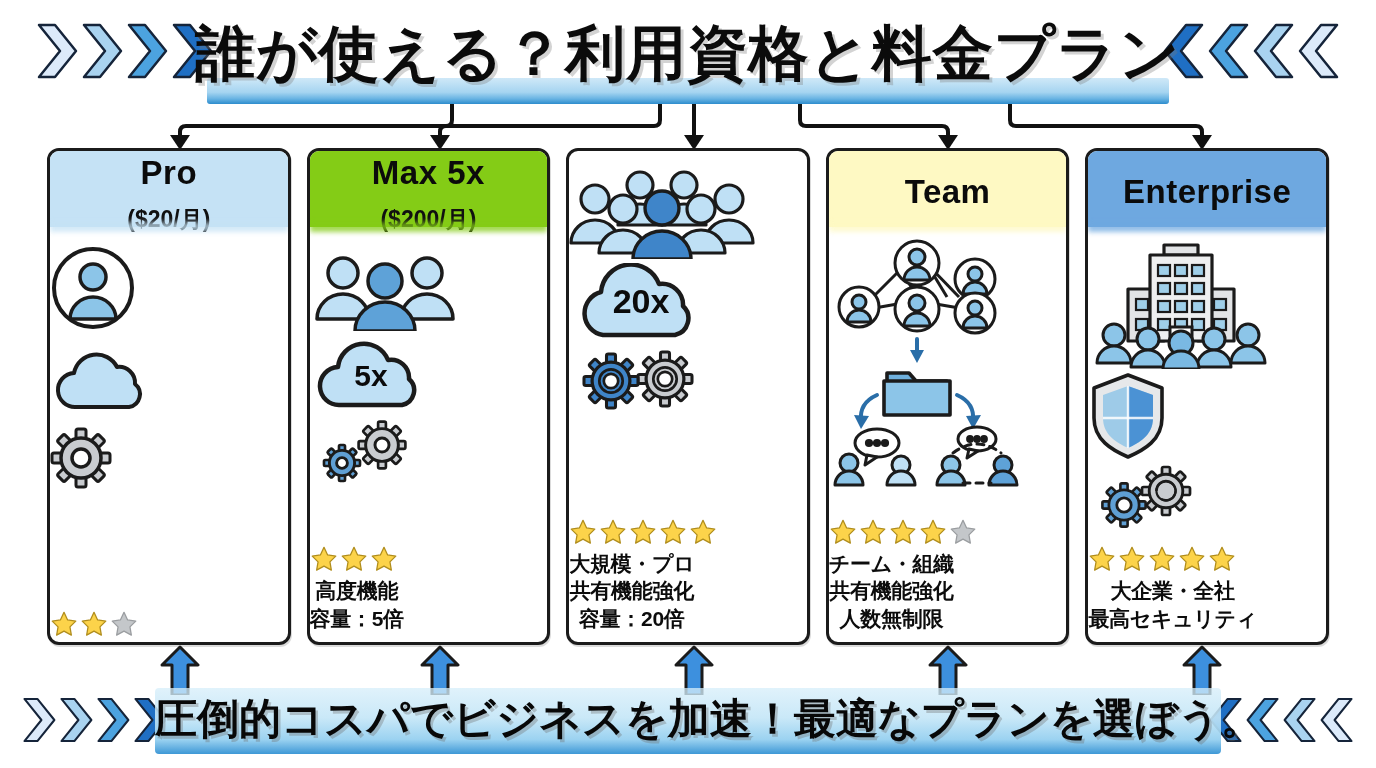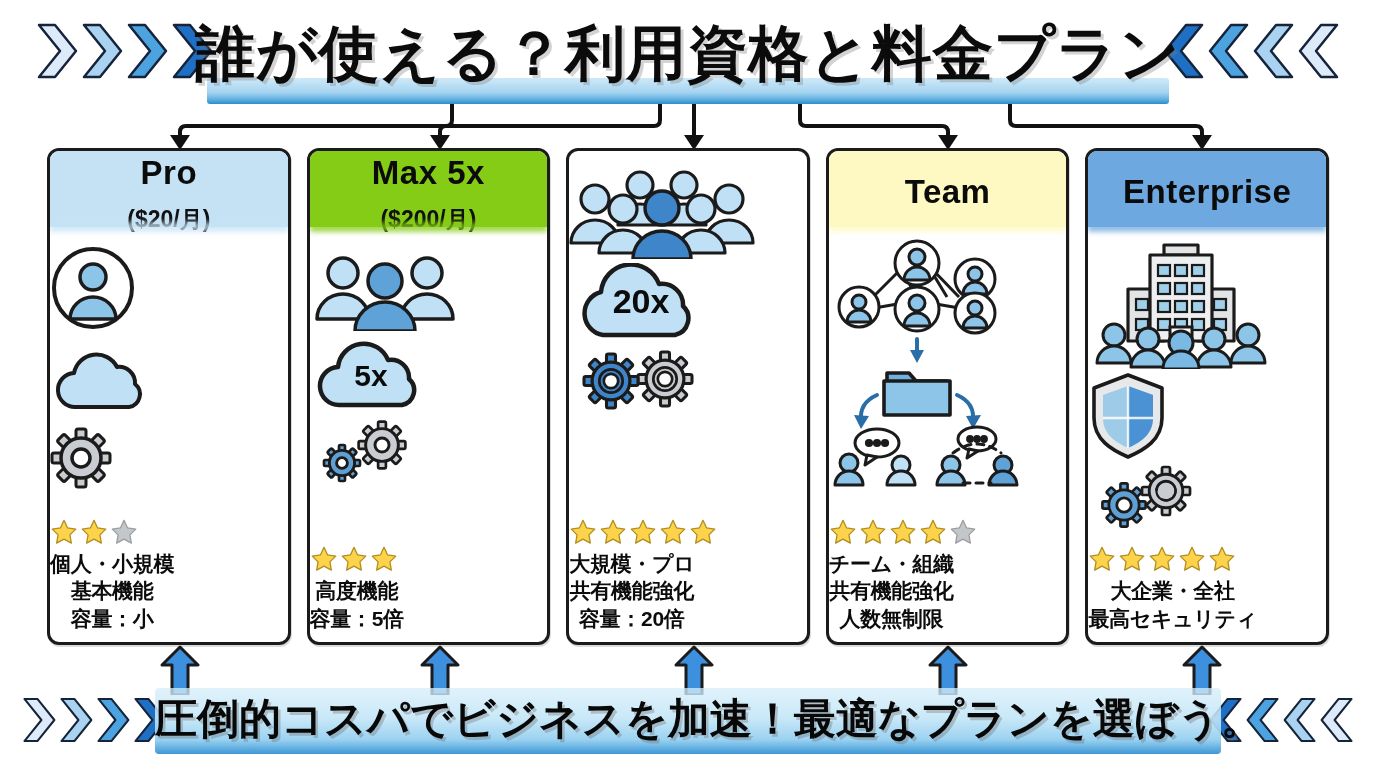--- a/index.html
+++ b/index.html
@@ -328,25 +328,20 @@
               <path d="M12 2l3.1 6.5 7 1-5 5 1.2 7-6.3-3.4L5.7 21.5l1.2-7-5-5 7-1z" fill="#fcd34a" stroke="#b08d1c" stroke-width="1.1" stroke-linejoin="round"></path>
             </svg>
           <svg class="star" viewBox="0 0 24 24">
               <path d="M12 2l3.1 6.5 7 1-5 5 1.2 7-6.3-3.4L5.7 21.5l1.2-7-5-5 7-1z" fill="#fcd34a" stroke="#b08d1c" stroke-width="1.1" stroke-linejoin="round"></path>
             </svg>
           <svg class="star" viewBox="0 0 24 24">
               <path d="M12 2l3.1 6.5 7 1-5 5 1.2 7-6.3-3.4L5.7 21.5l1.2-7-5-5 7-1z" fill="#c4c7ca" stroke="#9a9da0" stroke-width="1.1" stroke-linejoin="round"></path>
             </svg>
         </div>
 
-        <div class="card-desc">
-          <div>個人・小規模</div>
-          <div>基本機能</div>
-          <div>容量：小</div>
-        </div>
       </div>
     </div>
 
     <div class="card">
       <div class="card-head" style="background:#84cc16">
         <div class="card-title">Max 5x</div>
         <div class="card-price">($200/月)</div>
       </div>
       <div class="card-body">
 

